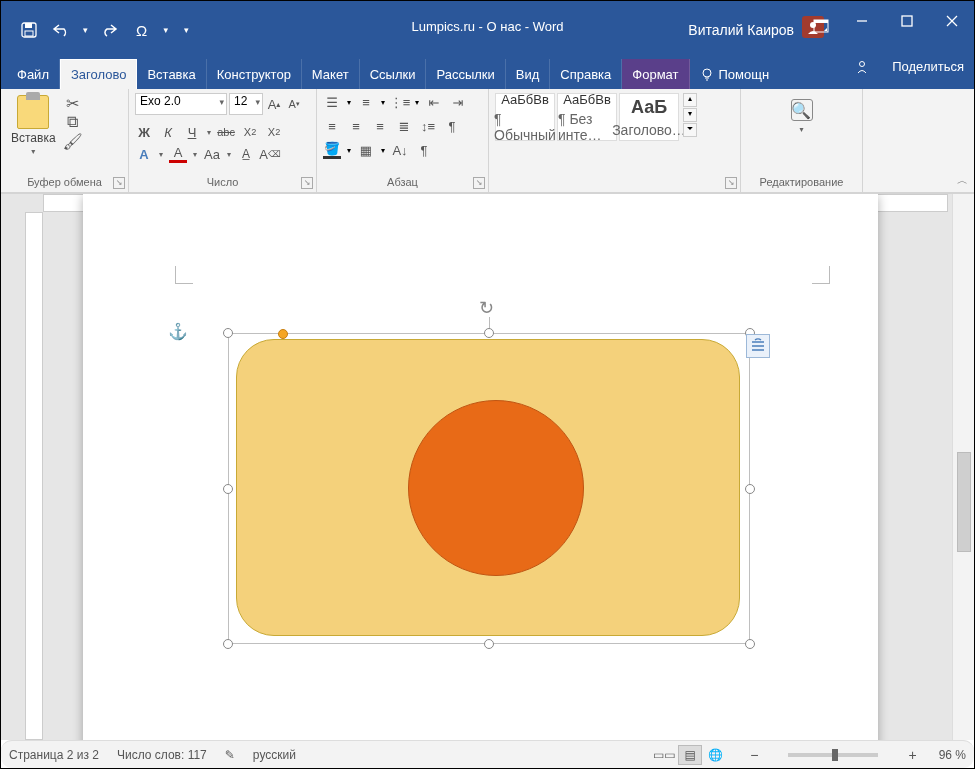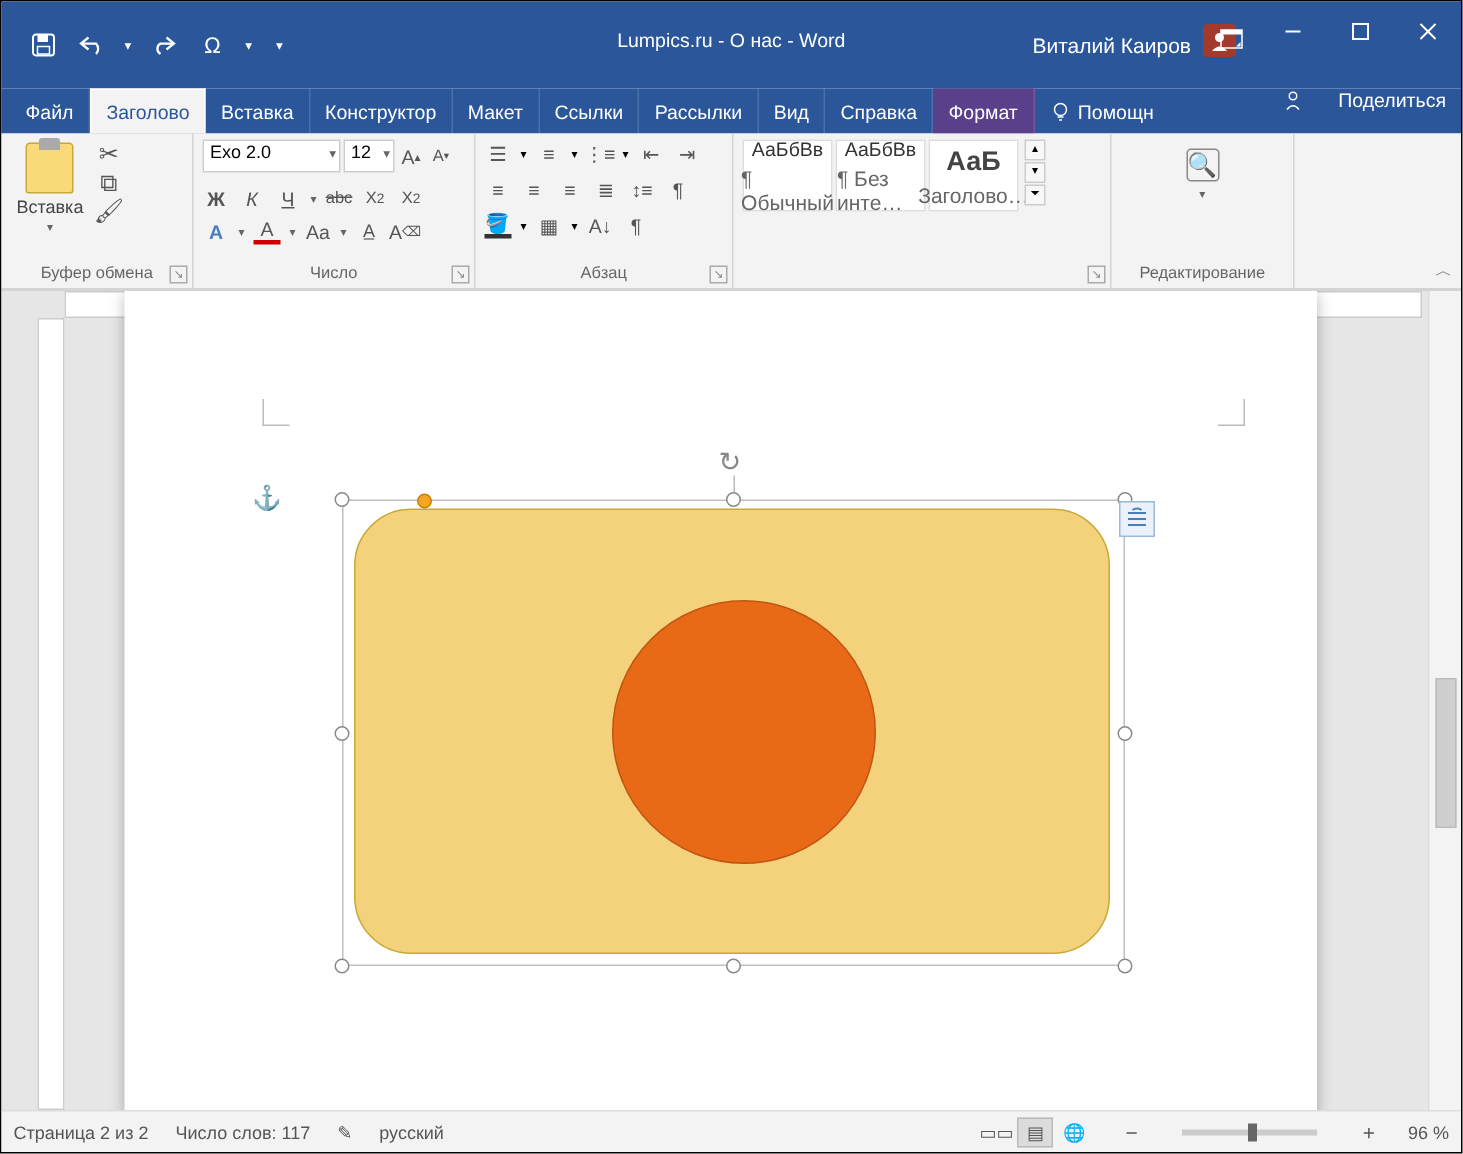--- a/index.html
+++ b/index.html
@@ -76,21 +76,21 @@
   .h-ml{top:50%;left:-5px;margin-top:-5px;} .h-mr{top:50%;right:-5px;margin-top:-5px;}
   .h-bl{bottom:-5px;left:-5px;} .h-bm{bottom:-5px;left:50%;margin-left:-5px;} .h-br{bottom:-5px;right:-5px;}
   .h-adj{top:-4px;left:50px;width:10px;height:10px;background:#f5a623;border:1px solid #c87f10;border-radius:50%;}
   .sel-outline { position:absolute; inset:0; border:1px solid #bfbfbf;}
   .rotate-h { position:absolute; top:-36px; left:50%; margin-left:-10px; width:20px; height:20px; color:#888; font-size:18px;}
   .rotate-stem { position:absolute; top:-16px; left:50%; width:1px; height:12px; background:#bbb;}
   .layout-opt { position:absolute; top:140px; right:108px; width:24px; height:24px; border:1px solid #9cb8d8; background:#eaf1fa; display:flex;align-items:center;justify-content:center;cursor:pointer;}
   .layout-opt svg { width:16px;height:16px;}
 
   
-  .status { position:absolute; bottom:0; left:0; right:0; height:28px; background:#f3f3f3; border-top:1px solid #ddd; display:flex; align-items:center; font-size:12px; color:#555; padding:0 8px; gap:18px;}
+  .status { position:absolute; bottom:0; left:0; right:0; height:28px; background:#f3f3f3; border-top:1px solid #ddd; display:flex; align-items:center; font-size:12px; color:#555; padding:0 8px; gap:18px;border-radius:11px;}
   .status .spacer { flex:1;}
   .view-btns { display:flex; gap:2px;}
   .vb { width:24px; height:20px; border:1px solid transparent; cursor:pointer; display:flex;align-items:center;justify-content:center;}
   .vb.active { background:#dcdcdc; border-color:#bbb;}
   .zoom-slider { width:90px; height:4px; background:#ccc; position:relative; margin:0 8px;}
   .zoom-thumb { position:absolute; top:-4px; left:44px; width:6px; height:12px; background:#666;}
   .zoom-btn { cursor:pointer; padding:0 4px; font-size:14px; color:#555;}
   .combo-arrow { position:absolute; right:2px; top:3px; font-size:9px; color:#666;}
 </style>
 </head>

